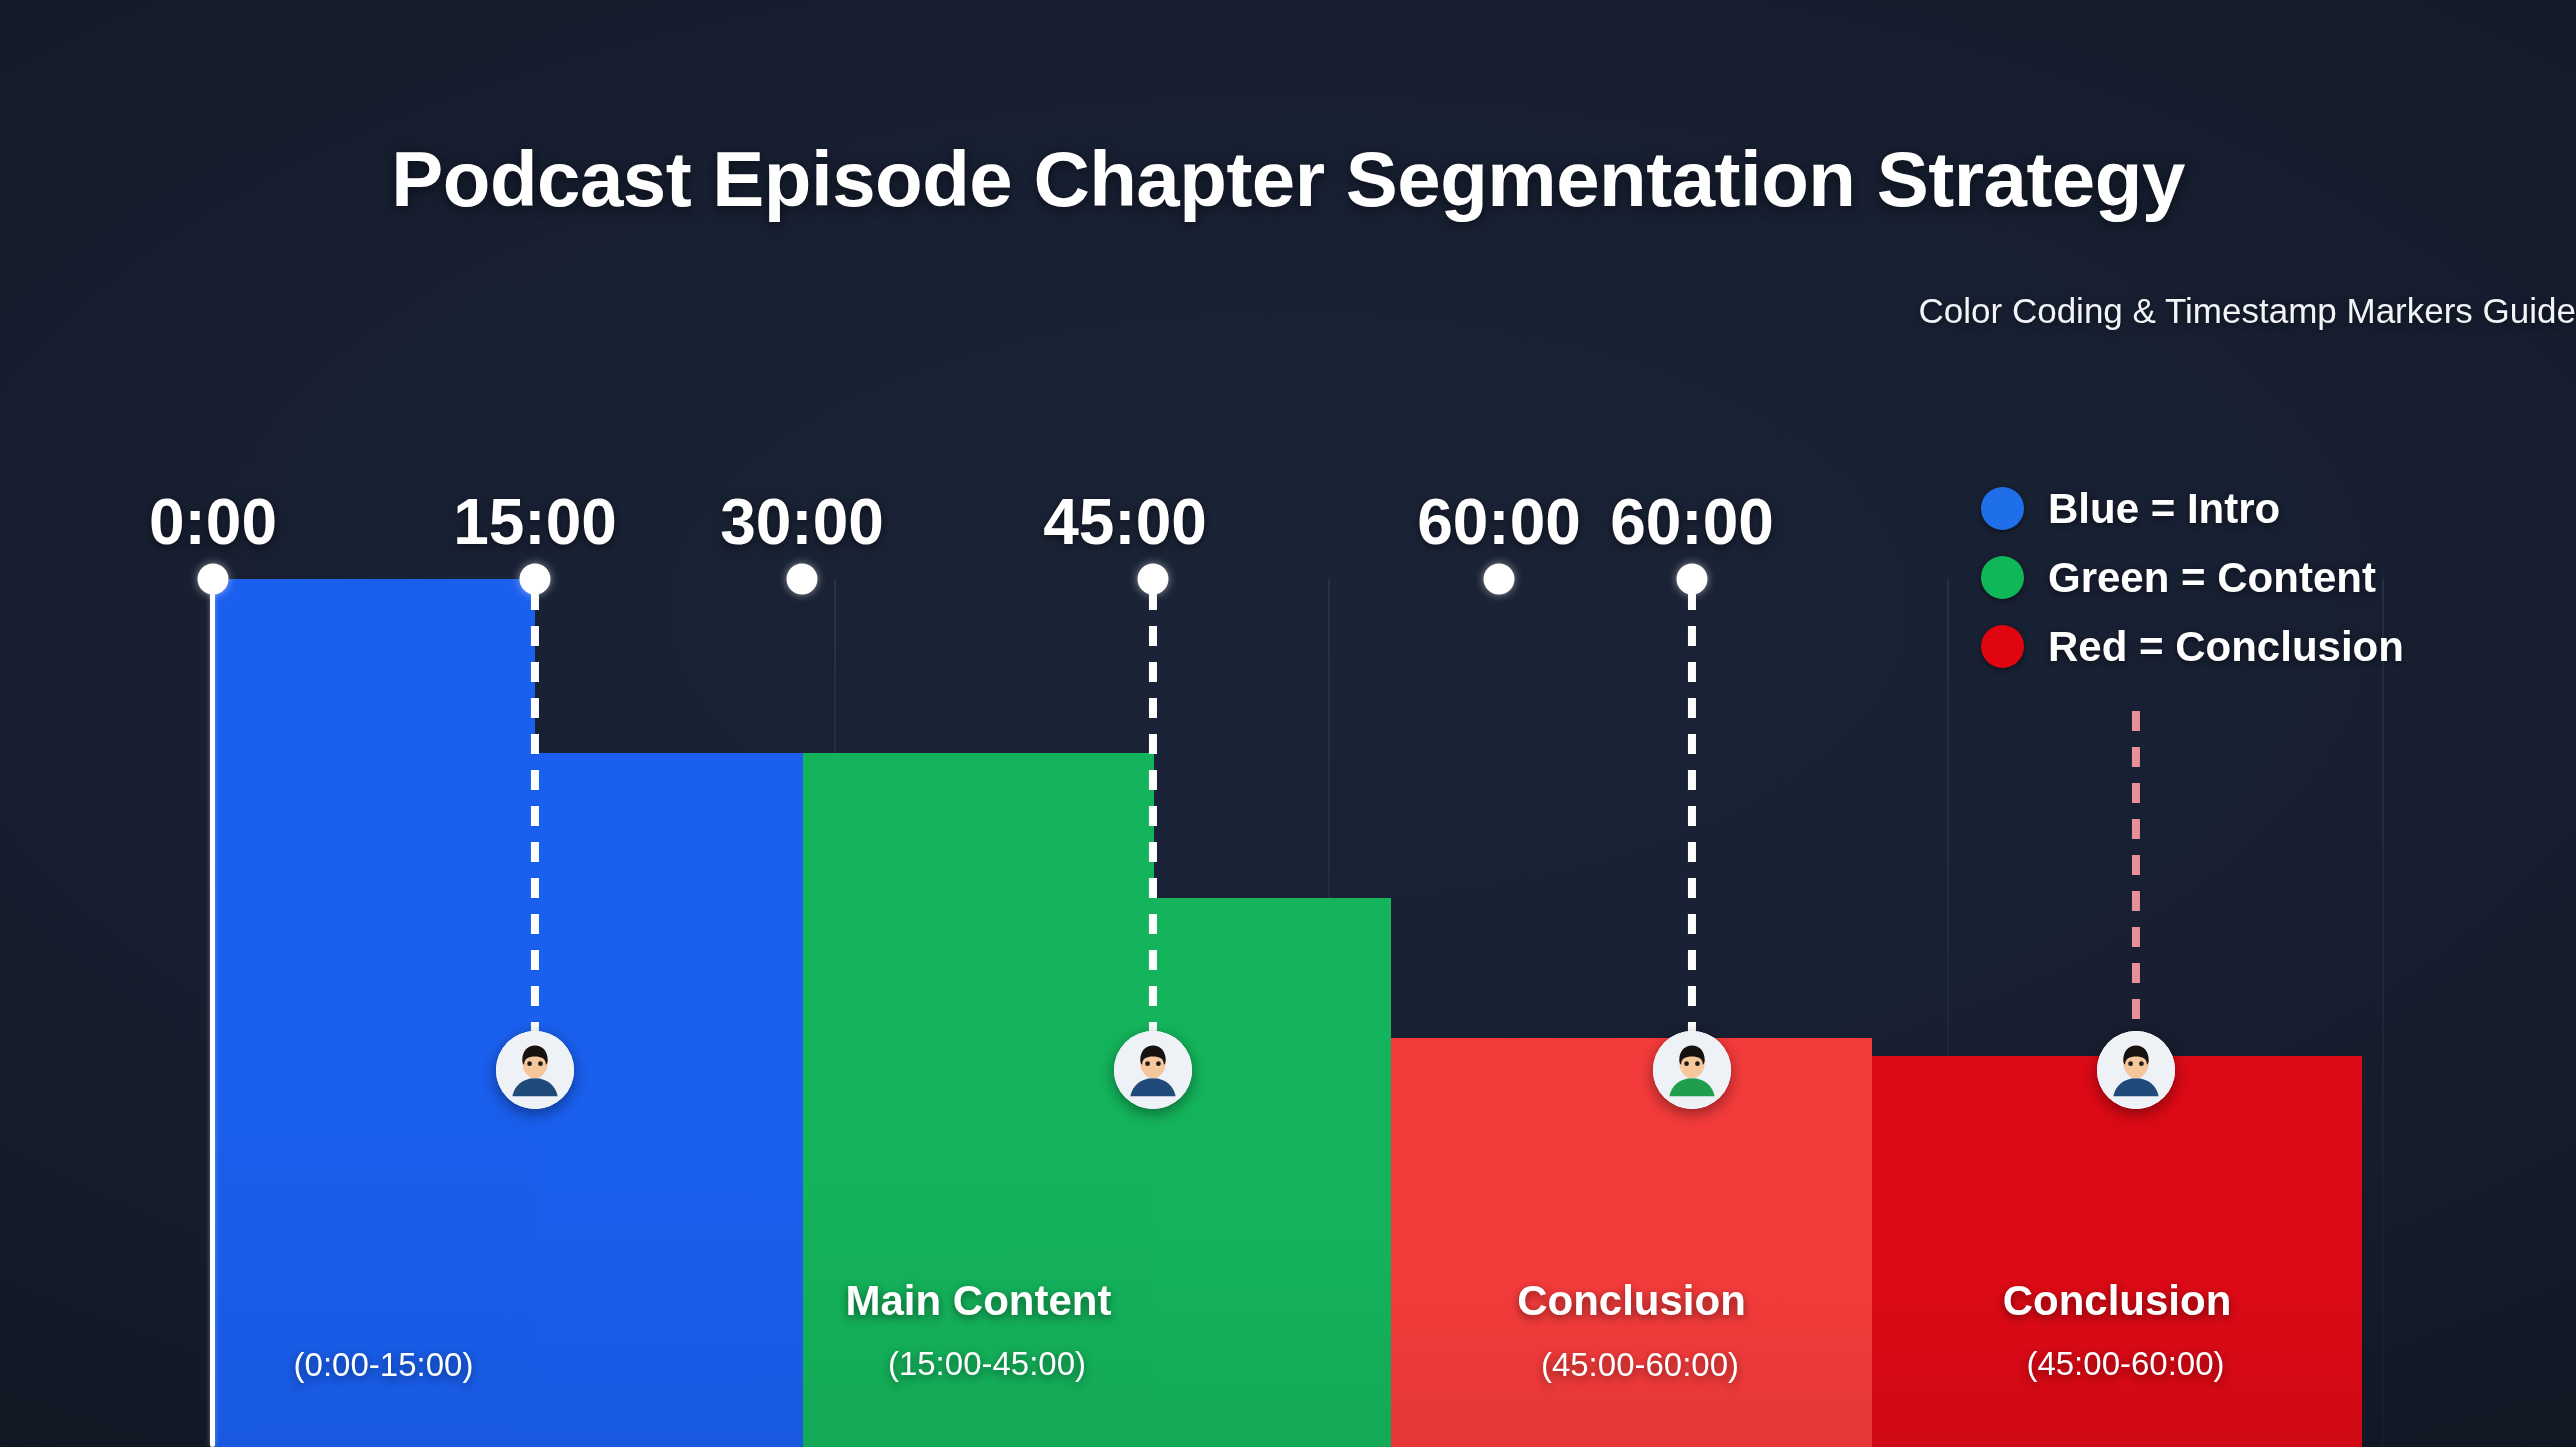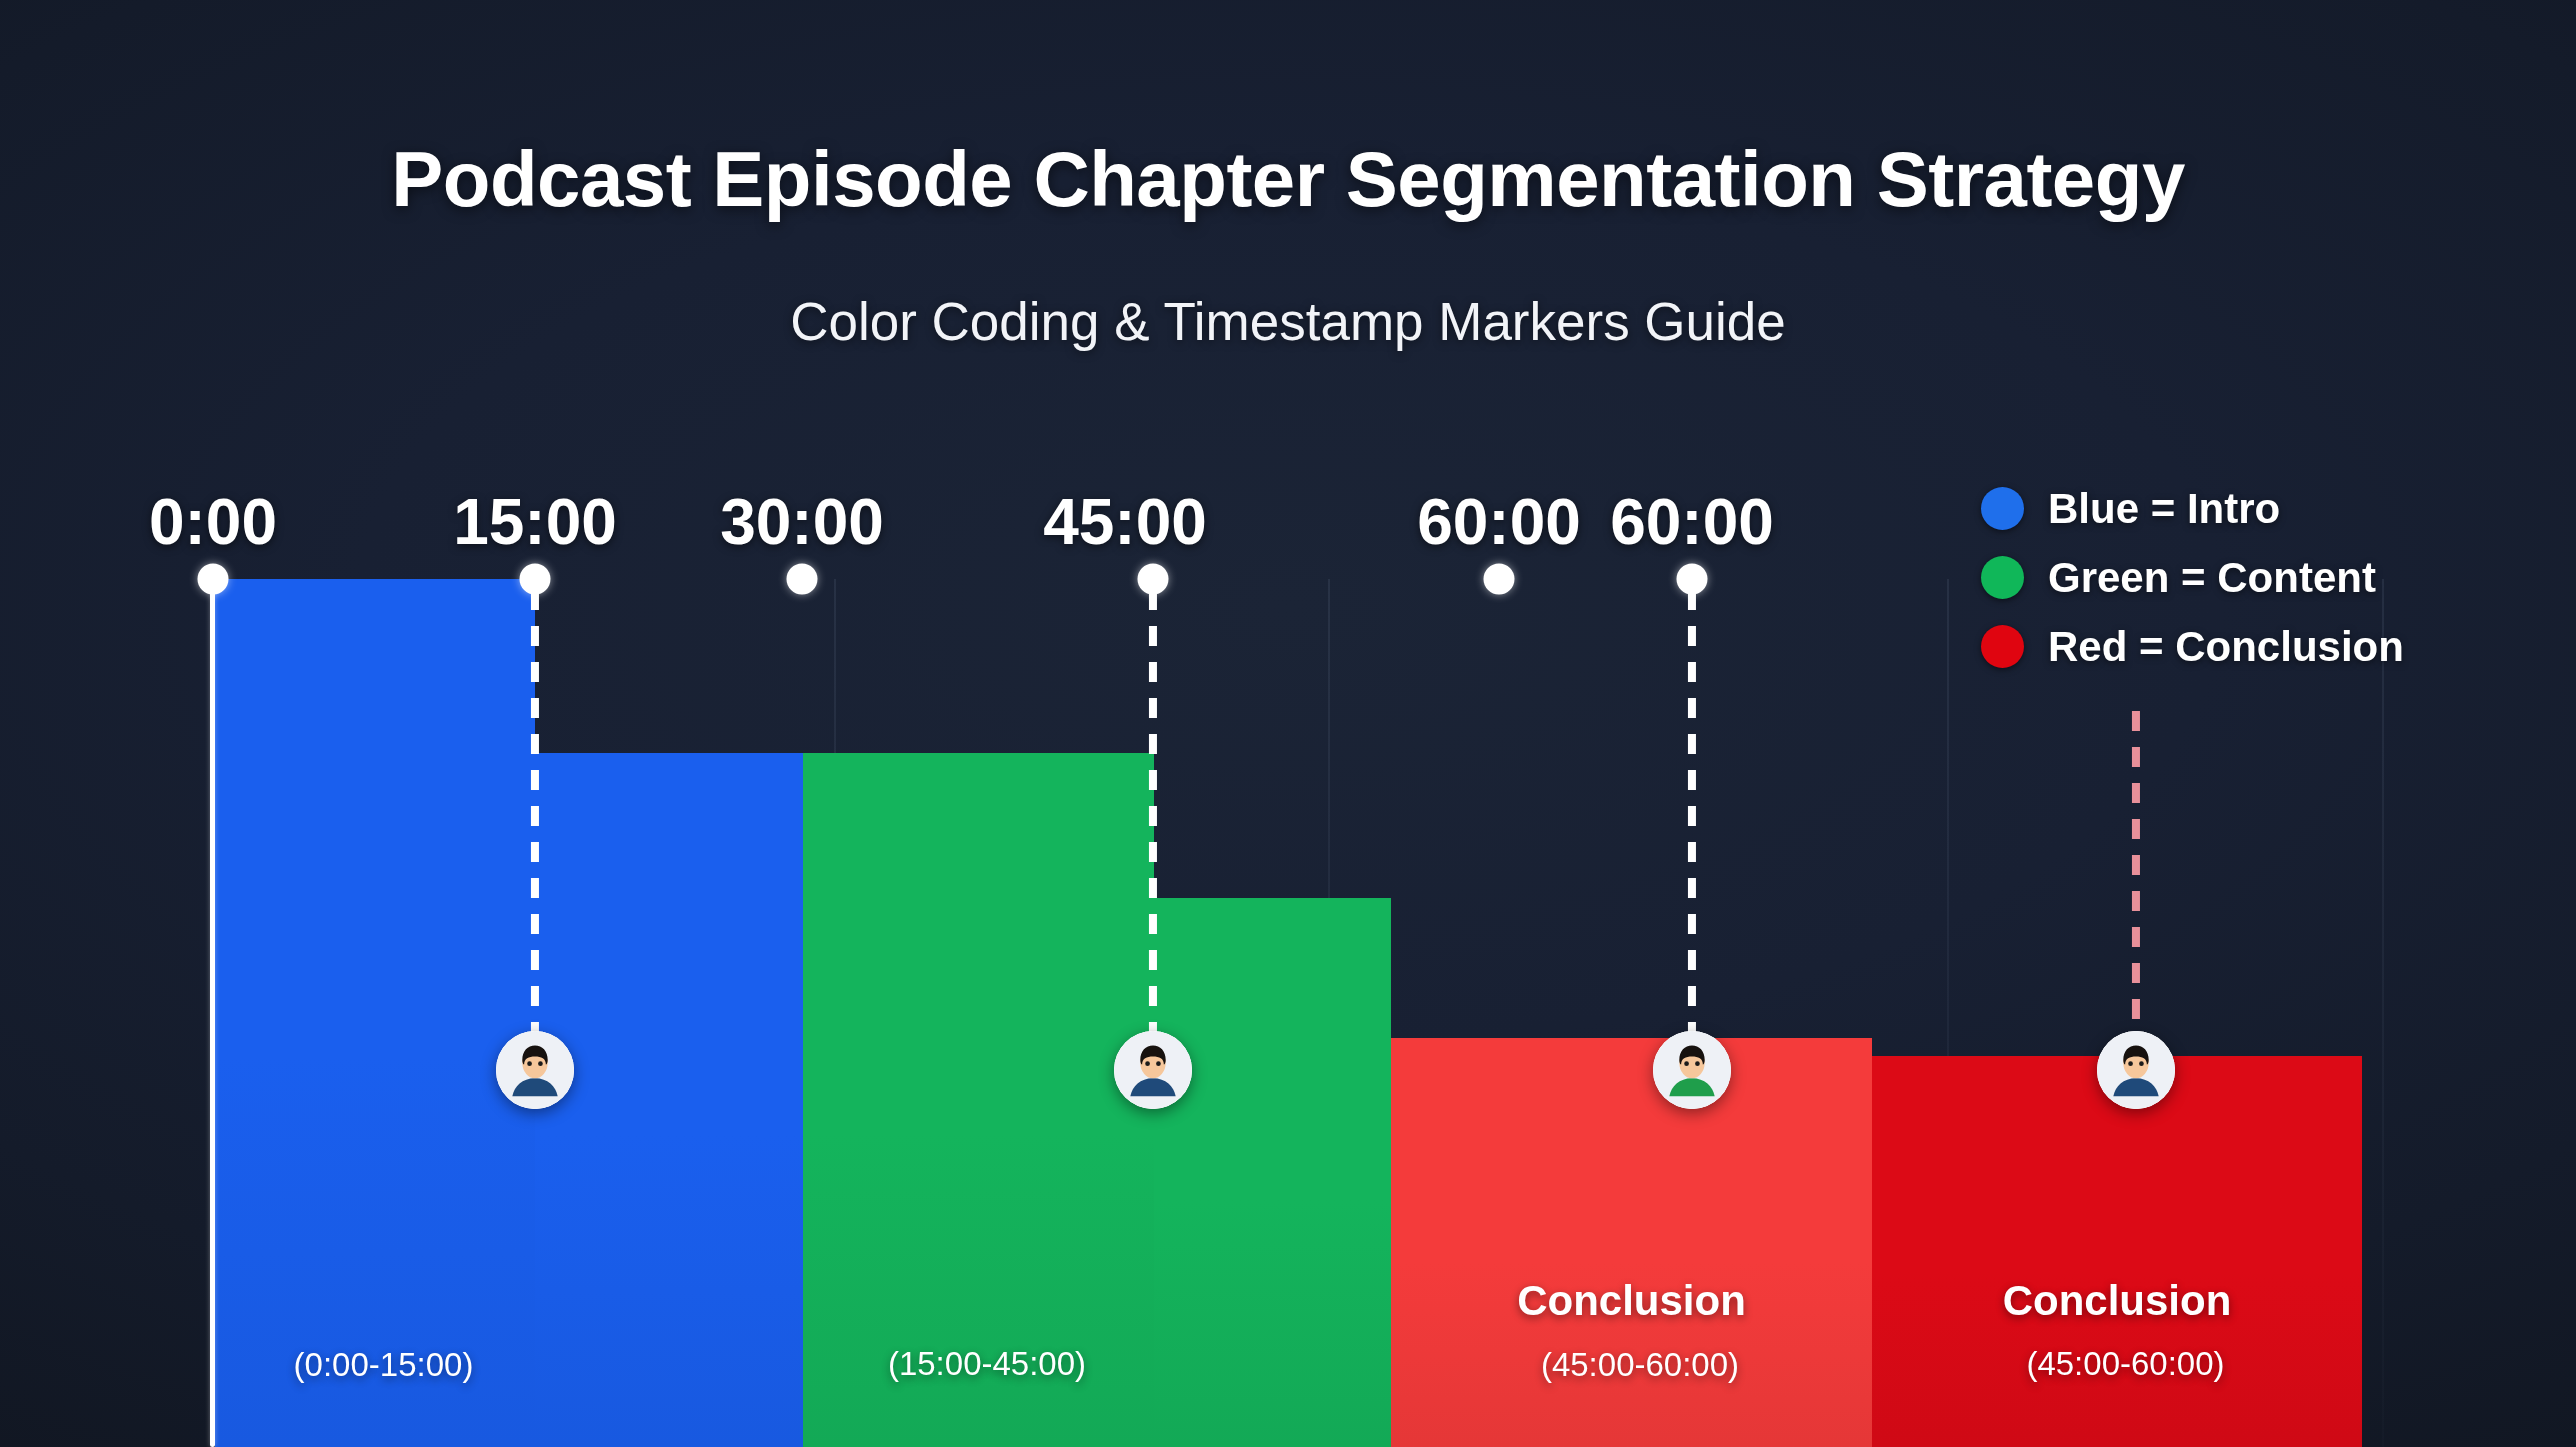--- a/index.html
+++ b/index.html
@@ -39,23 +39,23 @@
     font-size: 78px;
     font-weight: 700;
     letter-spacing: -0.5px;
     text-shadow: 0 2.7px 12.7px rgba(0,0,0,0.55);
     white-space: nowrap;
   }
   .subtitle {
     position: absolute;
     left: 0; right: 0;
     top: 291px;
-    text-align: center;
+    text-align: right;
     color: #f2f4f8;
-    font-size: 53px;
+    font-size: 35px;
     font-weight: 400;
     text-shadow: 0 1.8px 9px rgba(0,0,0,0.5);
     white-space: nowrap;
   }
 
   
   #plot {
     position: absolute;
     left: 0; top: 0;
     width: 2576px; height: 1447px;
@@ -187,20 +187,21 @@
 
   <div class="title">Podcast Episode Chapter Segmentation Strategy</div>
   <div class="subtitle">Color Coding &amp; Timestamp Markers Guide</div>
 
   <div id="plot">
       <div class="bar" style="left: 215px; width: 320px; top: 579px; background: linear-gradient(rgb(26, 95, 238) 0%, rgb(26, 95, 238) 55%, rgb(24, 89, 224) 100%);">
         <div class="bar-range" style="top: 767px;">(0:00-15:00)</div>
       </div>
       <div class="bar" style="left: 535px; width: 268px; top: 753px; background: linear-gradient(rgb(26, 95, 238) 0%, rgb(26, 95, 238) 55%, rgb(24, 89, 224) 100%);"></div>
       <div class="bar" style="left: 803px; width: 351px; top: 753px; background: linear-gradient(rgb(20, 180, 92) 0%, rgb(20, 180, 92) 55%, rgb(19, 169, 86) 100%);">
+        <div class="bar-label" style="top: 524px;">Main Content</div>
         <div class="bar-range" style="top: 592px;">(15:00-45:00)</div>
       </div>
       <div class="bar" style="left: 1154px; width: 237px; top: 898px; background: linear-gradient(rgb(20, 180, 92) 0%, rgb(20, 180, 92) 55%, rgb(19, 169, 86) 100%);"></div>
       <div class="bar" style="left: 1391px; width: 481px; top: 1038px; background: linear-gradient(rgb(244, 59, 59) 0%, rgb(244, 59, 59) 55%, rgb(229, 55, 55) 100%);">
         <div class="bar-label" style="top: 239px;">Conclusion</div>
         <div class="bar-range" style="top: 308px;">(45:00-60:00)</div>
       </div>
       <div class="bar" style="left: 1872px; width: 490px; top: 1056px; background: linear-gradient(rgb(220, 10, 22) 0%, rgb(220, 10, 22) 55%, rgb(207, 9, 21) 100%);">
         <div class="bar-label" style="top: 221px;">Conclusion</div>
         <div class="bar-range" style="top: 289px;">(45:00-60:00)</div>

